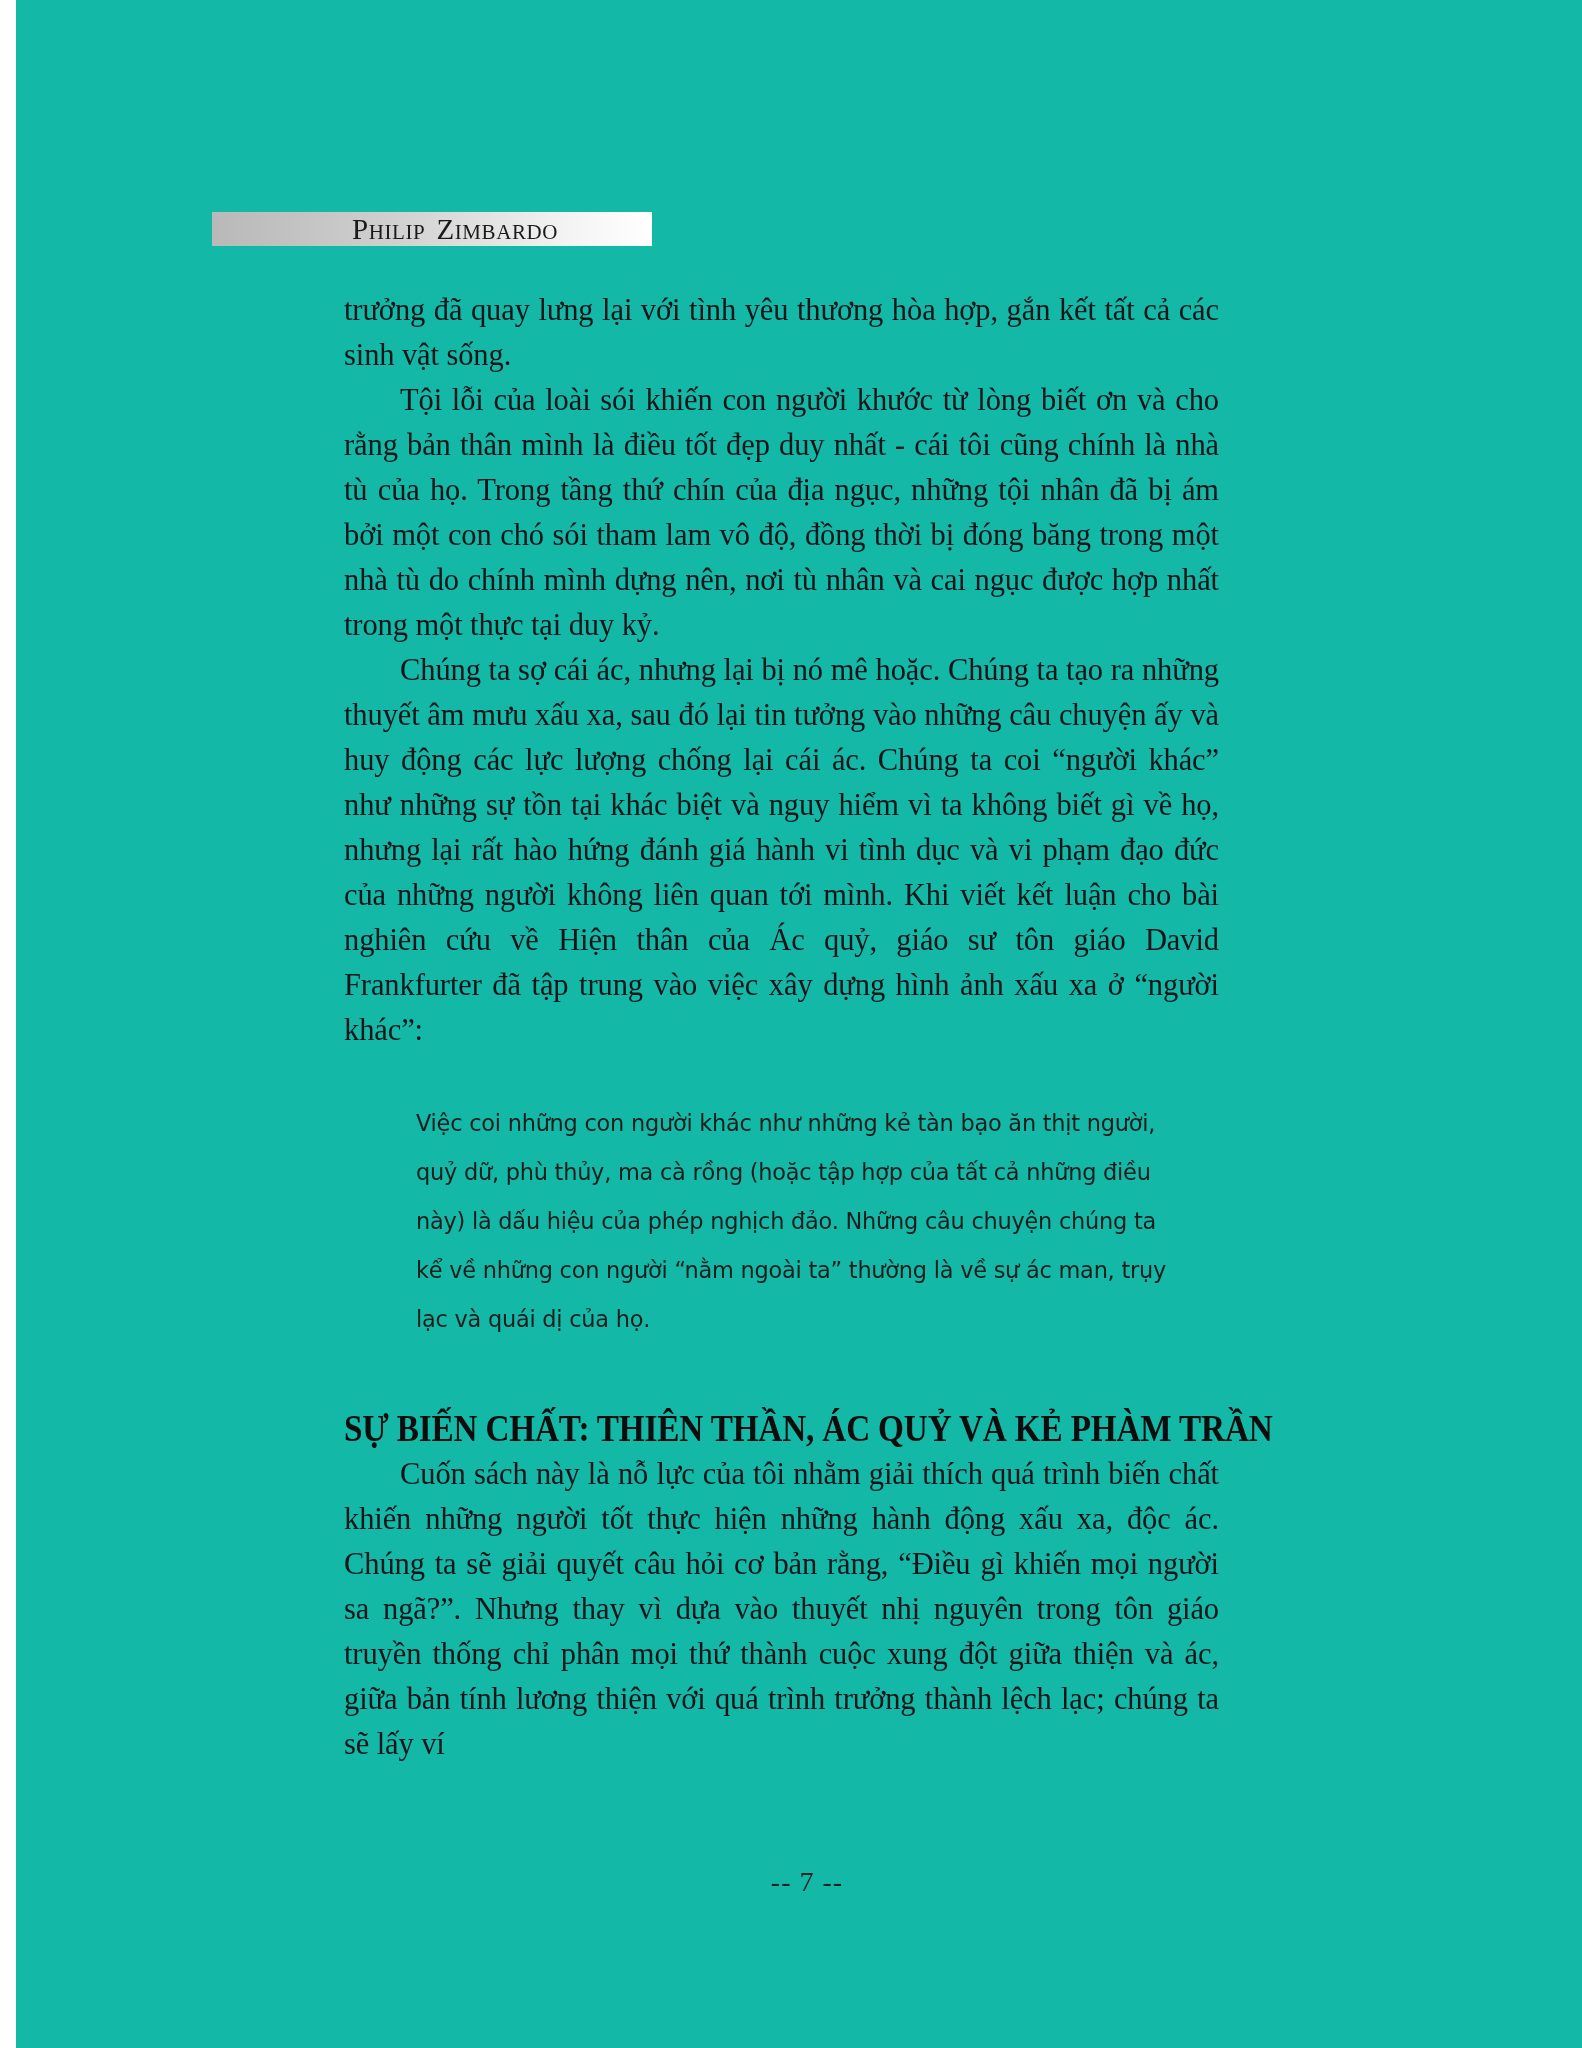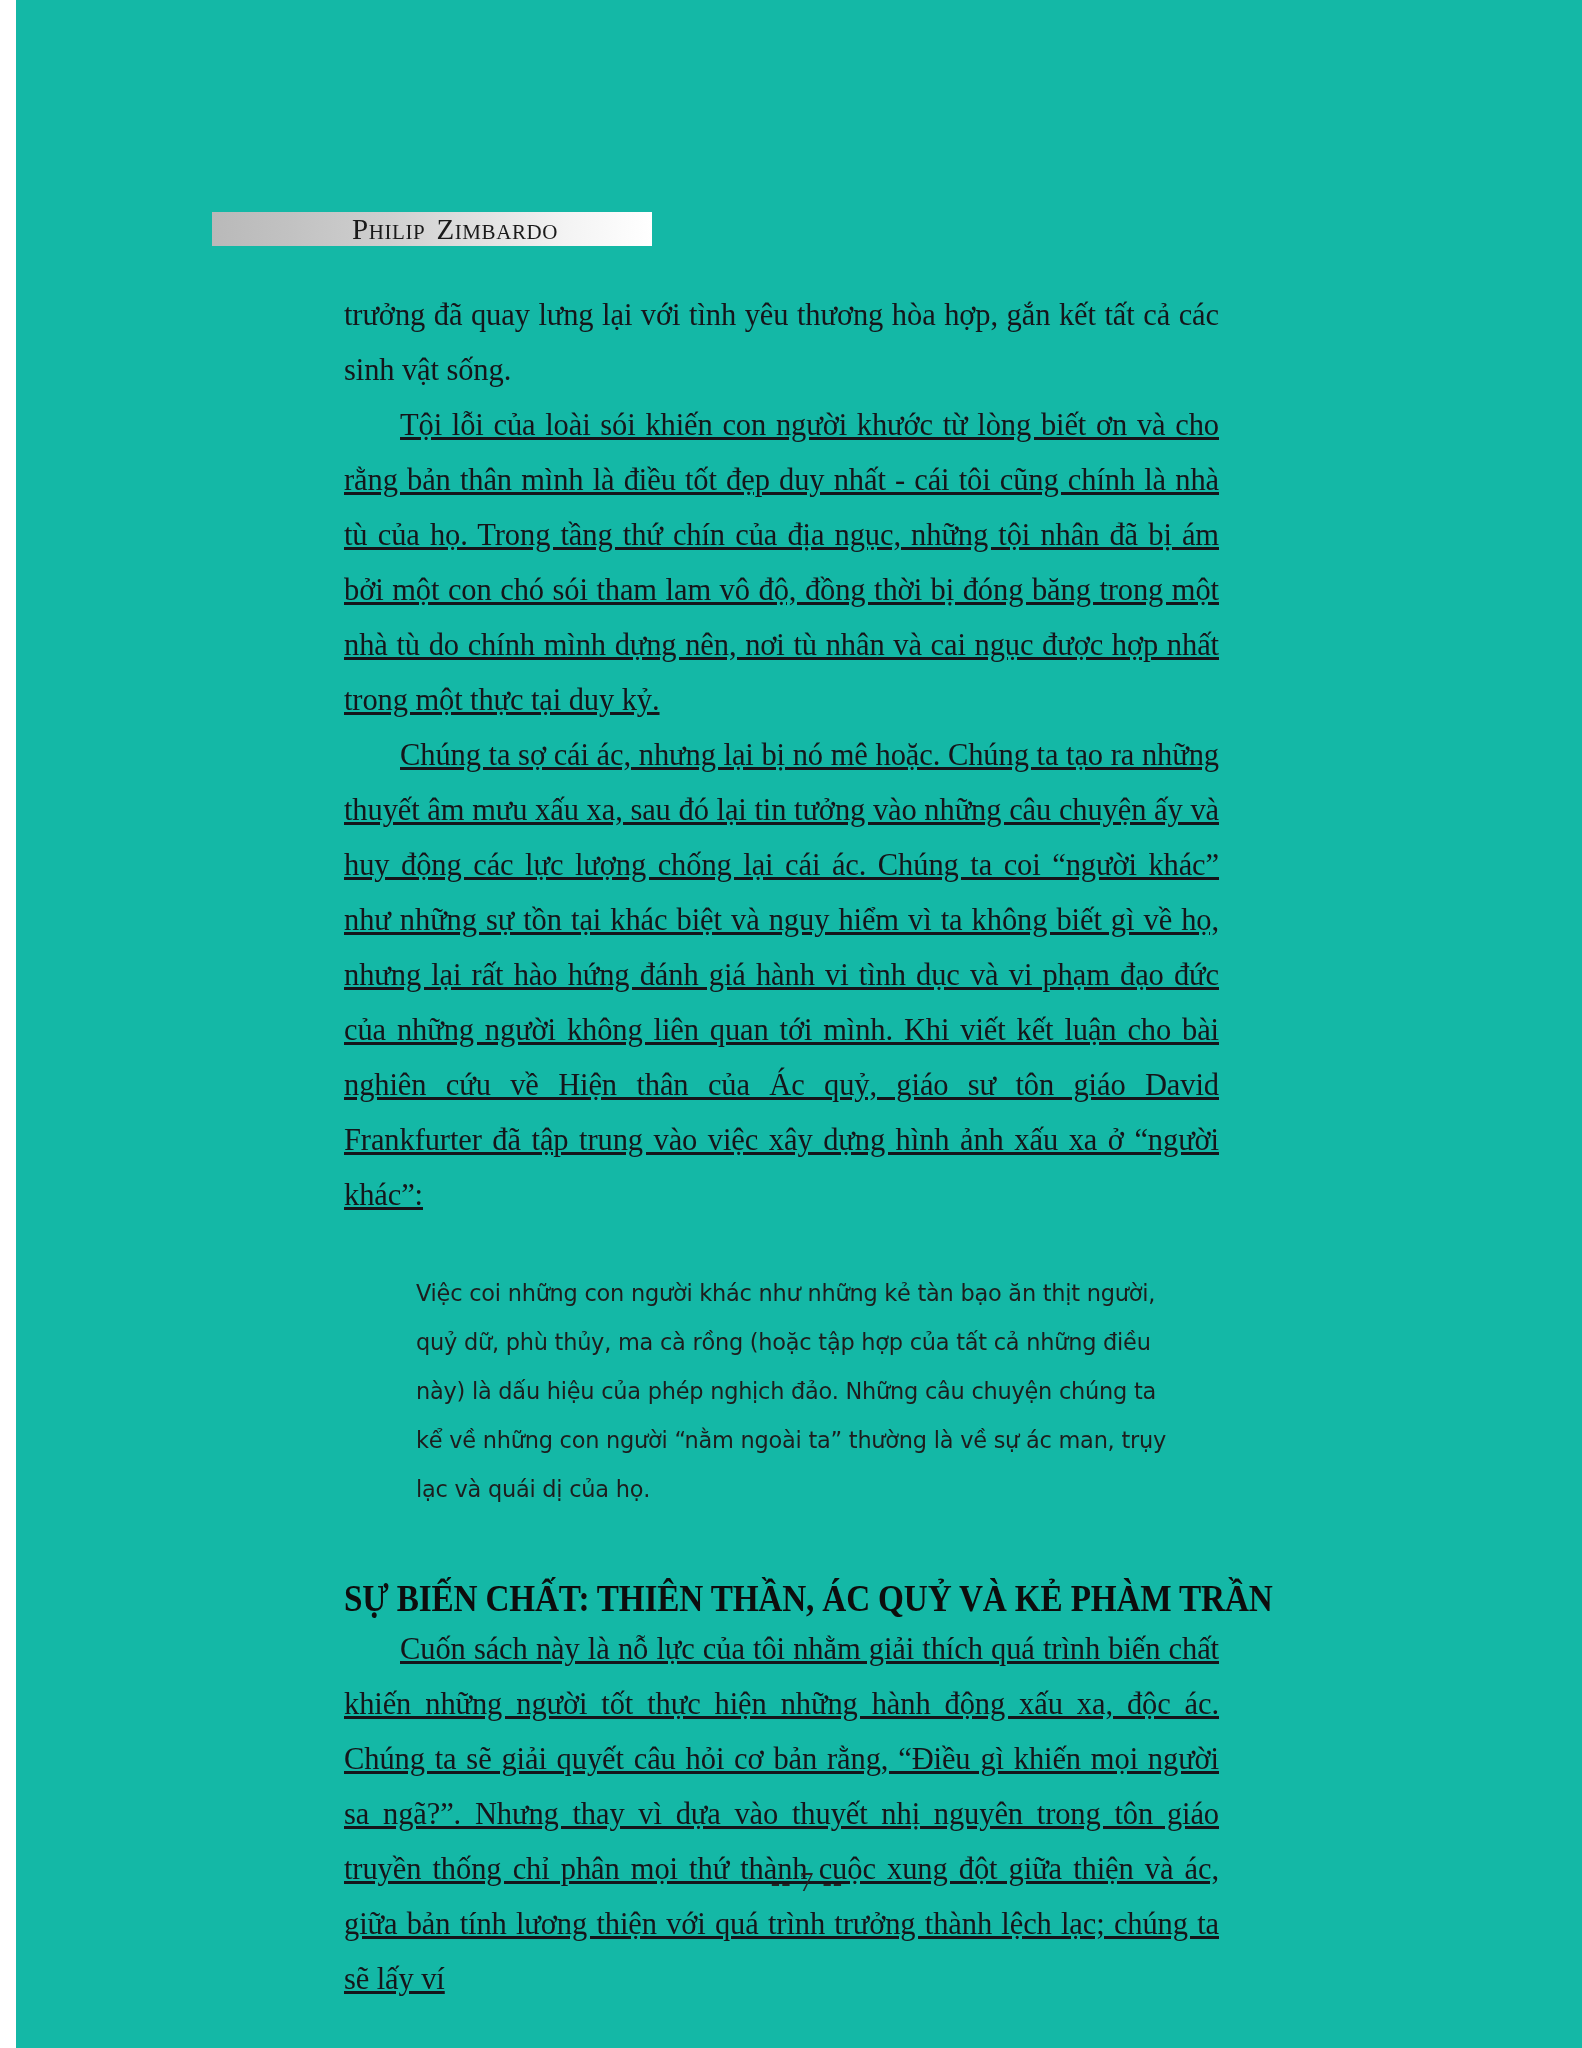--- a/index.html
+++ b/index.html
@@ -65,29 +65,28 @@
     position: absolute;
     left: 328px;
     top: 288px;
     width: 875px;
   }
 
   p.body {
     margin: 0;
     font-family: "Liberation Serif", serif;
     font-size: 30.5px;
-    line-height: 55px;
+    line-height: 45px;
     text-align: justify;
     text-justify: inter-word;
     color: #15151a;
     letter-spacing: -0.1px;
   }
   p.body.indent {
     text-indent: 56px;
-    text-decoration: underline;
   }
   p.body + p.body {
     margin-top: 0px;
   }
 
   
   .quote {
     margin: 46px 0 0 72px;
     width: 790px;
   }

